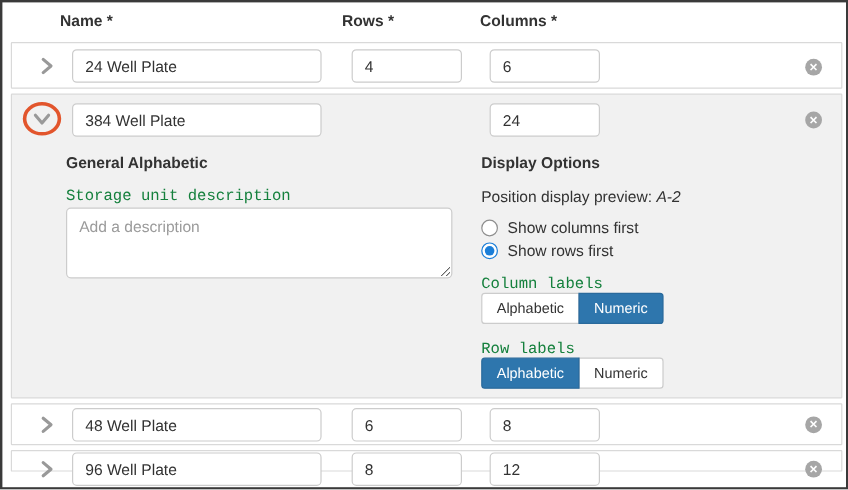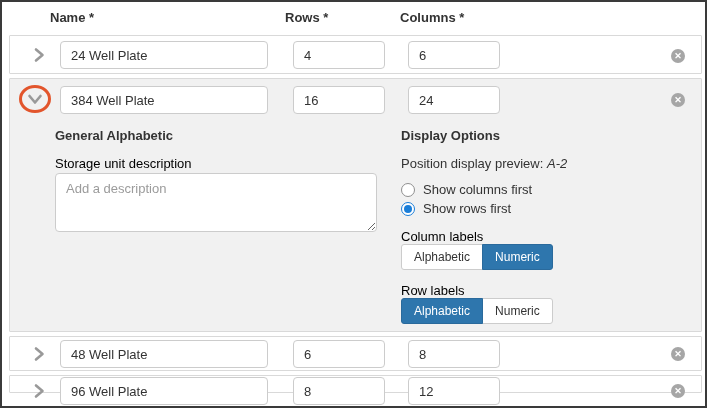--- a/index.html
+++ b/index.html
@@ -54,21 +54,21 @@
 
   
   .annot-circle {
     position:absolute; left:9px; top:6px; width:32px; height:28px;
     border:3px solid #e2552c; border-radius:50%;
     pointer-events:none;
   }
 
   
   .section-heading { position:absolute; font-weight:bold; color:#333; }
-  .field-label { position:absolute; color:#000000; }
+  .field-label { position:absolute; color:#15803d;font-family:Liberation Mono, monospace; }
 
   .desc-area {
     position:absolute; left:45px; top:94px; width:322px; height:59px;
     border:1px solid #ccc; border-radius:4px; background:#fff;
     font-family:"Liberation Sans","DejaVu Sans",sans-serif; font-size:13px;
     padding:7px 10px; color:#333; resize:both; outline:none;
   }
   .desc-area::placeholder { color:#9b9b9b; }
 
   .preview-line { position:absolute; left:391px; top:77px; color:#333; }
@@ -118,21 +118,20 @@
   </div>
 
   <div class="row-panel expanded" style="top:76px; height:254px;">
     <button class="expander" style="left:12px; top:7px;">
       <svg width="16" height="12" viewBox="0 0 16 12">
           <path d="M2.5 3 L8 9.5 L13.5 3" stroke="#999" stroke-width="2.6" fill="none" stroke-linecap="round" stroke-linejoin="round"></path>
         </svg>
     </button>
     <div class="annot-circle"></div>
     <input class="txt name-inp" style="top: 7px;" value="384 Well Plate">
-    <input class="txt rows-inp" style="top: 7px;" value="16">
     <input class="txt cols-inp" style="top: 7px;" value="24">
     <button class="delete-btn" style="top:14px;">✕</button>
 
     <div class="section-heading" style="left:45px; top:49px;">General Alphabetic</div>
     <div class="field-label" style="left:45px; top:77px;">Storage unit description</div>
     <textarea class="desc-area" placeholder="Add a description" style=""></textarea>
 
     <div class="section-heading" style="left:391px; top:49px;">Display Options</div>
     <div class="preview-line">
       <span>Position display preview:</span>

